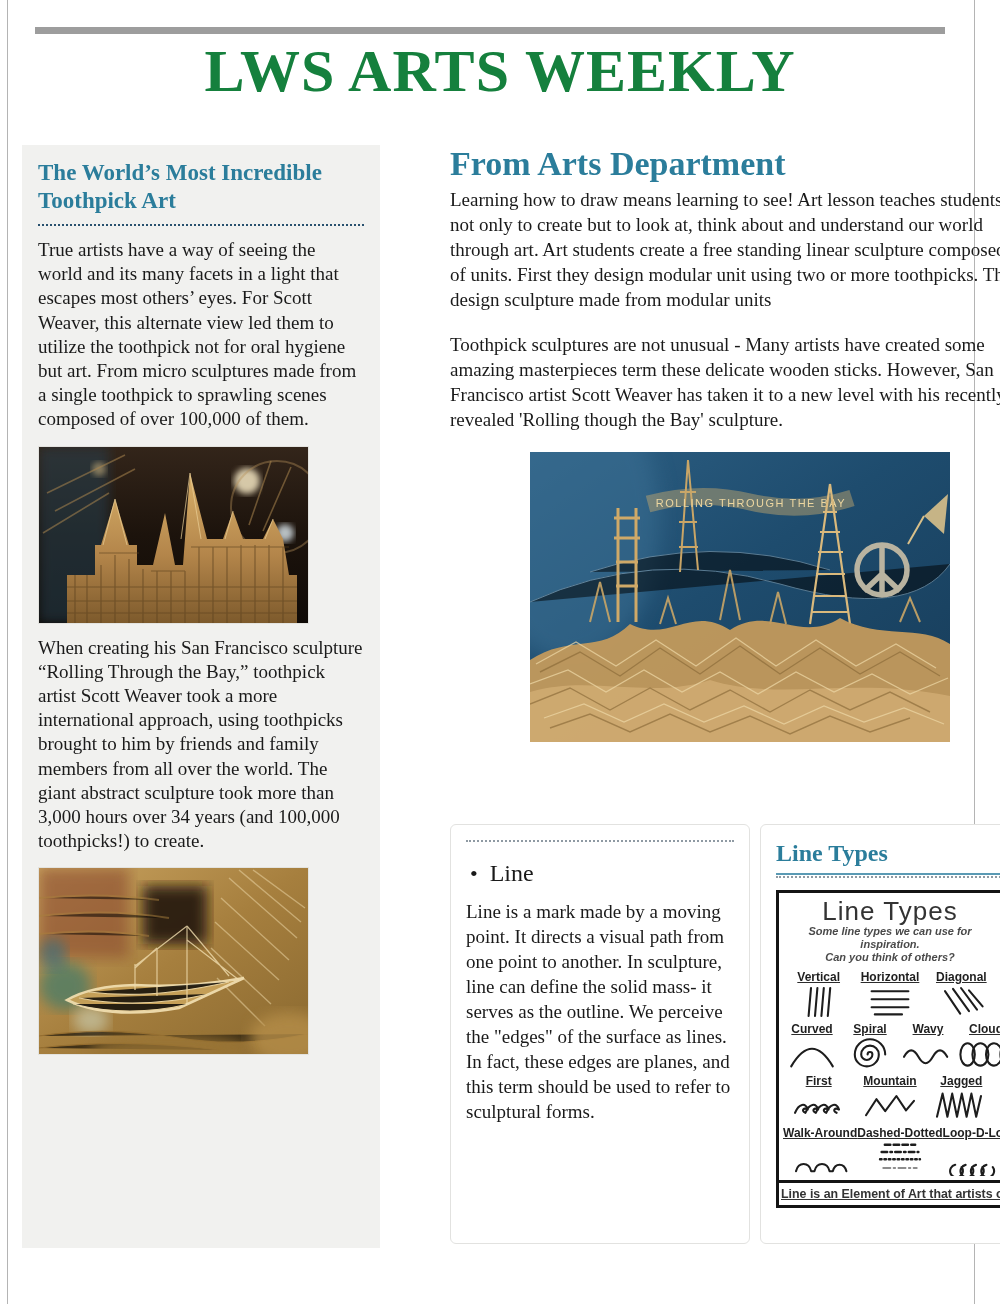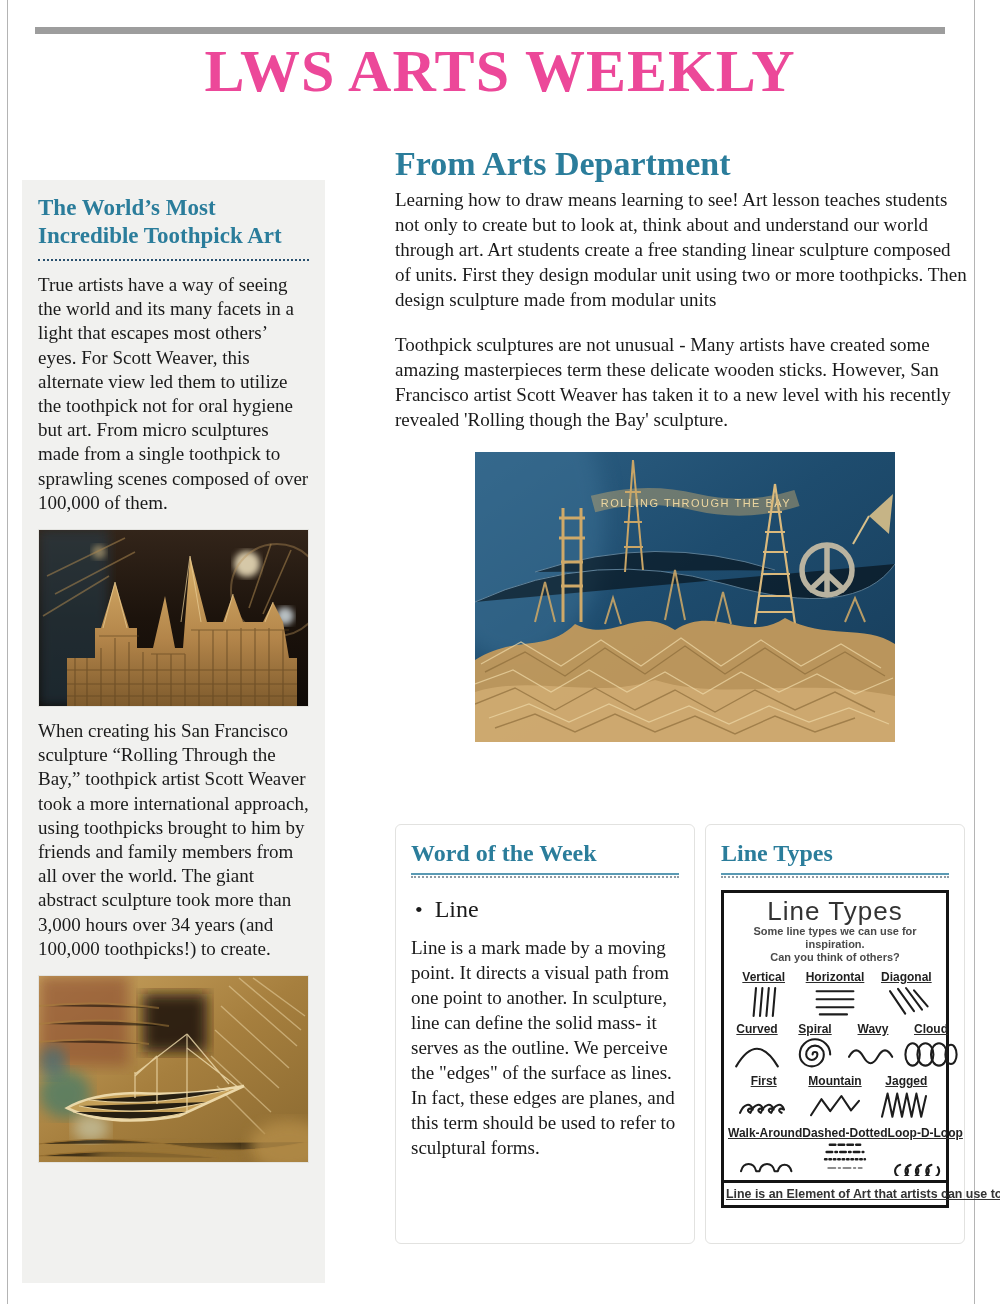--- a/index.html
+++ b/index.html
@@ -2,24 +2,24 @@
 <html><head>
 <meta charset="utf-8">
 <style>
   html,body{margin:0;padding:0;background:#fff;}
   body{width:1000px;height:1304px;position:relative;font-family:"Liberation Serif","DejaVu Serif",serif;color:#1a1a1a;overflow:hidden;}
   .edge{position:absolute;top:0;bottom:0;width:1px;background:#b4b4b4;}
   .edge.left{left:7px;}
   .edge.right{left:974px;}
   .topbar{position:absolute;left:35px;top:27px;width:910px;height:7px;background:#9d9d9d;}
   .masthead{position:absolute;left:0;top:38px;width:1000px;text-align:center;}
-  .masthead h1{margin:0;font-size:60px;line-height:66px;font-weight:bold;color:#ec4899;letter-spacing:1px;}
+  .masthead h1{margin:0;font-size:60px;line-height:66px;font-weight:bold;color:#15803d;letter-spacing:1px;}
   .columns{position:absolute;left:22px;top:145px;display:flex;}
   
-  .sidebar{width:303px;height:1103px;background:#f1f1ef;box-sizing:border-box;padding:14px 16px 6px;overflow:hidden;margin-top:35px;}
+  .sidebar{width:358px;height:1103px;background:#f1f1ef;box-sizing:border-box;padding:14px 16px 6px;overflow:hidden;}
   .sidebar h2{margin:0;font-size:23px;line-height:28px;font-weight:bold;color:#2b7d9b;padding-bottom:9px;border-bottom:2px dotted #28506e;}
   .sidebar p{font-size:19px;line-height:24.2px;margin:12px 0 0;}
   .side-photo{margin:14px 0 0;border:1px solid #e3e3df;display:block;}
   
   .main{width:572px;margin-left:70px;}
   .main h2{margin:0 0 4px;font-size:34px;line-height:38px;font-weight:bold;color:#2b7d9b;}
   .main p{font-size:19px;line-height:25px;margin:0 0 20px;}
   .hero{margin:4px 0 0 80px;display:block;}
   
   .bottom-row{display:flex;gap:10px;margin-top:82px;}
@@ -28,21 +28,21 @@
   .panel-wotw{width:300px;}
   .panel-lt{width:260px;}
   .panel h3{margin:0;font-size:24px;line-height:28px;font-weight:bold;color:#2b7d9b;padding-bottom:6px;border-bottom:2px solid #5a9ab4;}
   .dot-rule{border-top:2px dotted #8f9aa3;margin:1px 0 0;}
   .bullet-line{display:flex;align-items:center;font-size:24px;margin:18px 0 6px;}
   .bullet-line::before{content:"\2022";font-size:22px;margin:0 12px 0 4px;}
   .panel-wotw p{font-size:19px;line-height:25px;margin:12px 0 0;}
   
   .lt-chart{margin-top:12px;border:3px solid #141414;background:#fff;font-family:"Liberation Sans","DejaVu Sans",sans-serif;color:#2b2b2b;}
   .lt-title{text-align:center;font-size:26px;letter-spacing:1px;color:#333;margin-top:4px;line-height:28px;}
-  .lt-sub{text-align:center;font-size:11px;font-weight:bold;color:#4a4a4a;line-height:13px;}
+  .lt-sub{text-align:center;font-size:11px;font-weight:bold;color:#4a4a4a;line-height:13px;font-style:italic;}
   .lt-grid{padding:4px 4px 0;text-decoration:underline;}
   .lt-row{display:flex;justify-content:space-around;align-items:flex-start;margin-top:2px;}
   .lt-cell{display:flex;flex-direction:column;align-items:center;flex:1;}
   .lt-label{font-size:12px;font-weight:bold;color:#1f1f1f;white-space:nowrap;}
   .lt-glyph{width:66px;height:36px;stroke:#1d1d1d;stroke-width:2.6;fill:none;stroke-linecap:round;stroke-linejoin:round;}
   .lt-row.four .lt-glyph{width:58px;}
   .lt-glyph line{stroke-width:3;}
   .lt-glyph .d1{stroke-dasharray:7 4;}
   .lt-glyph .d2{stroke-dasharray:7 4 2 4;}
   .lt-glyph .d3{stroke-dasharray:2 3.5;}
@@ -200,21 +200,20 @@
       <g stroke="#ecd6a4" stroke-width="1.2" opacity=".75" fill="none">
         <path d="M6,212 L46,190 L86,214 L126,188 L166,214 L206,186 L246,214 L286,188 L326,214 L366,192 L406,216"></path>
         <path d="M0,232 L38,218 L76,240 L114,218 L152,240 L190,220 L228,242 L266,220 L304,240 L342,222 L380,242 L418,226"></path>
         <path d="M14,266 L54,252 L94,270 L134,252 L174,270 L214,254 L254,272 L294,254 L334,270 L374,256 L414,272"></path>
       </g>
     </svg>
 
     <div class="bottom-row">
 
       <div class="panel panel-wotw">
-        <h3>Word of the Week</h3>
         <div class="dot-rule"></div>
         <div class="bullet-line">
             <span>Line</span>
           </div>
         <p>Line is a mark made by a moving point. It directs a visual path from one point to another. In sculpture, line can define the solid mass- it serves as the outline. We perceive the "edges" of the surface as lines. In fact, these edges are planes, and this term should be used to refer to sculptural forms.</p>
       </div>
 
       <div class="panel panel-lt">
         <h3>Line Types</h3>
         <div class="dot-rule"></div>

